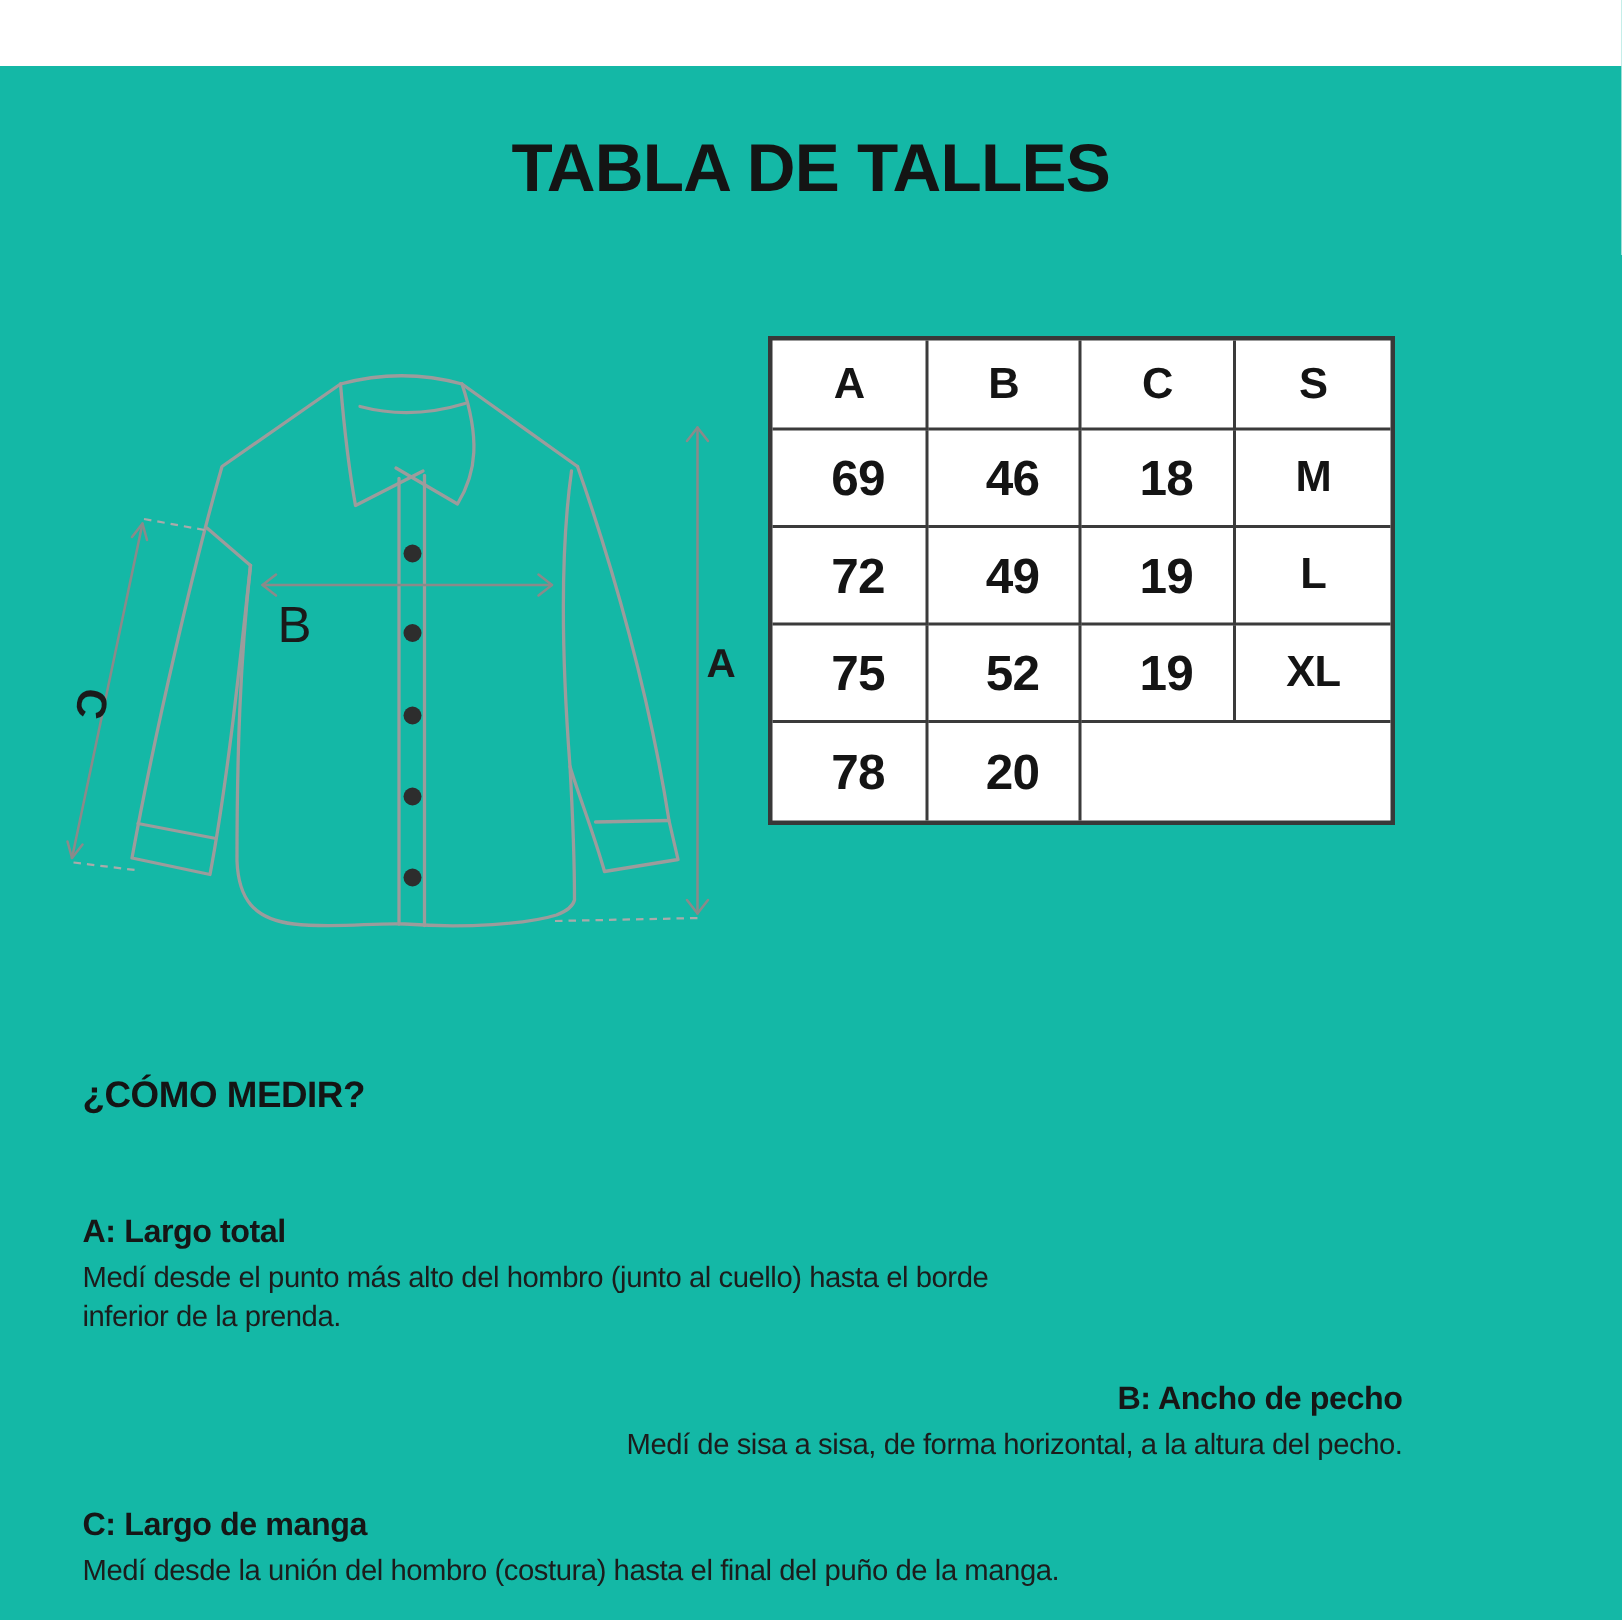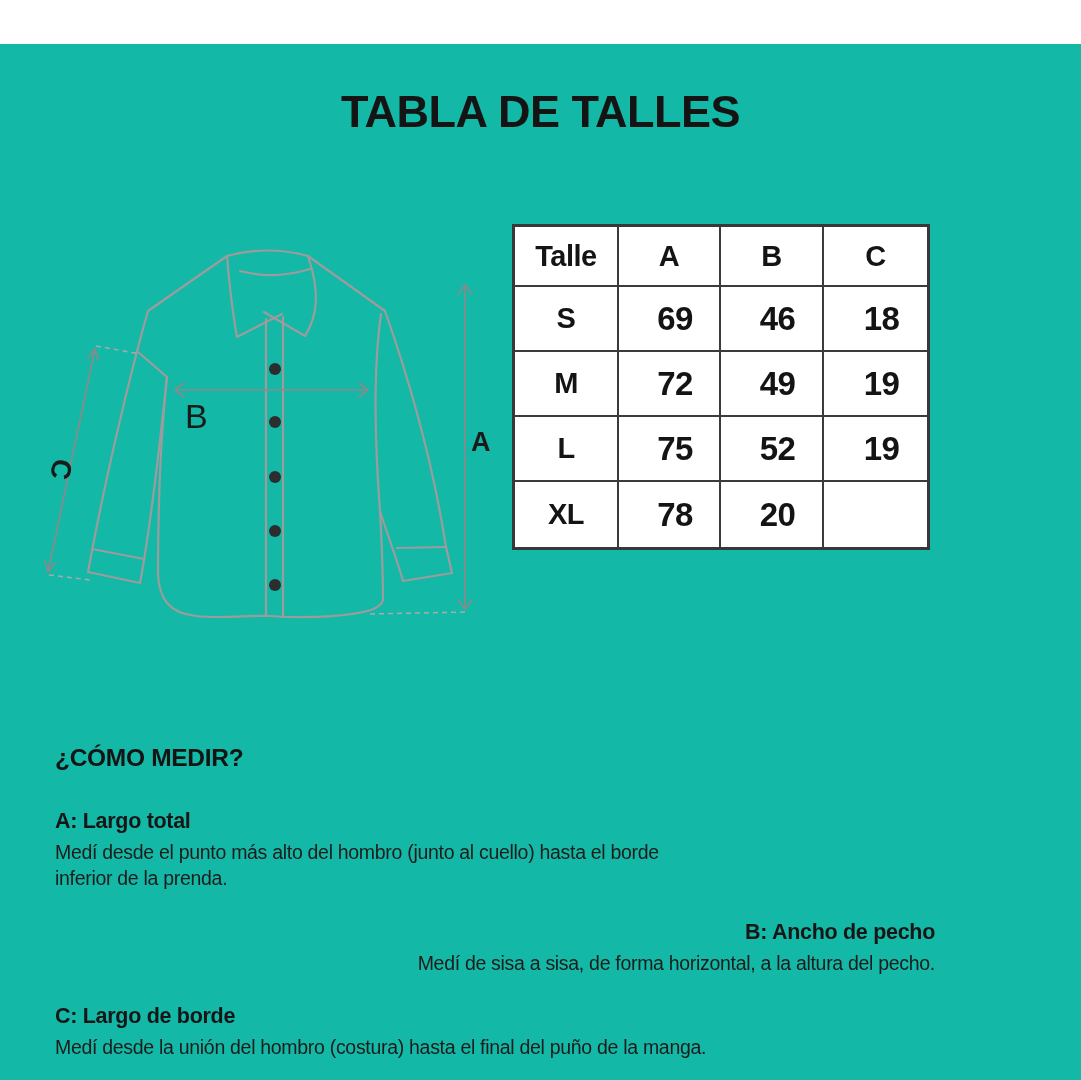--- a/index.html
+++ b/index.html
@@ -43,21 +43,21 @@
     letter-spacing:-0.5px;
   }
   .size-table .cell:nth-child(4n) { border-right:none; }
   .size-table .cell:nth-child(n+17) { border-bottom:none; }
   .size-table .th   { font-size:29px; }
   .size-table .size { font-size:29px; }
   .size-table .num  { font-size:33px;padding-left:12px; }
 
   
   .howto-heading {
-    position:absolute; left:55px; top:700px;
+    position:absolute; left:55px; top:673px;
     font-size:24.5px; font-weight:bold; letter-spacing:-0.3px;
     color:#141414;
   }
   .howto-section { position:absolute; left:55px; width:880px; }
   .howto-section h3 {
     font-size:21.5px; font-weight:bold; letter-spacing:-0.3px;
     color:#161616;
   }
   .howto-section p {
     margin-top:5px;
@@ -143,21 +143,20 @@
       <path class="arrow-line" d="M65,137 L18,360"></path>
       <path class="arrow-line" d="M58,146 L65,137 L68,148"></path>
       <path class="arrow-line" d="M15,349 L18,360 L25,351"></path>
       <path class="dash-line" d="M66,134 L110,142"></path>
       <path class="dash-line" d="M19,363 L60,368"></path>
       <text class="lbl" x="29" y="257" font-size="28" font-weight="bold" text-anchor="middle" transform="rotate(100 29 257)" dominant-baseline="middle">C</text>
     </g>
   </svg>
 
   <div class="size-table">
-    <div class="cell th">Talle</div>
     <div class="cell th">A</div>
     <div class="cell th">B</div>
     <div class="cell th">C</div>
 
     <div class="cell size">S</div>
     <div class="cell num">69</div>
     <div class="cell num">46</div>
     <div class="cell num">18</div>
 
     <div class="cell size">M</div>
@@ -182,17 +181,17 @@
     <p>Medí desde el punto más alto del hombro (junto al cuello) hasta el borde
 inferior de la prenda.</p>
   </section>
 
   <section class="howto-section sec-b">
     <h3>B: Ancho de pecho</h3>
     <p>Medí de sisa a sisa, de forma horizontal, a la altura del pecho.</p>
   </section>
 
   <section class="howto-section sec-c">
-    <h3>C: Largo de borde</h3>
+    <h3>C: Largo de manga</h3>
     <p>Medí desde la unión del hombro (costura) hasta el final del puño de la manga.</p>
   </section>
 
 </div>
 
 </body></html>

